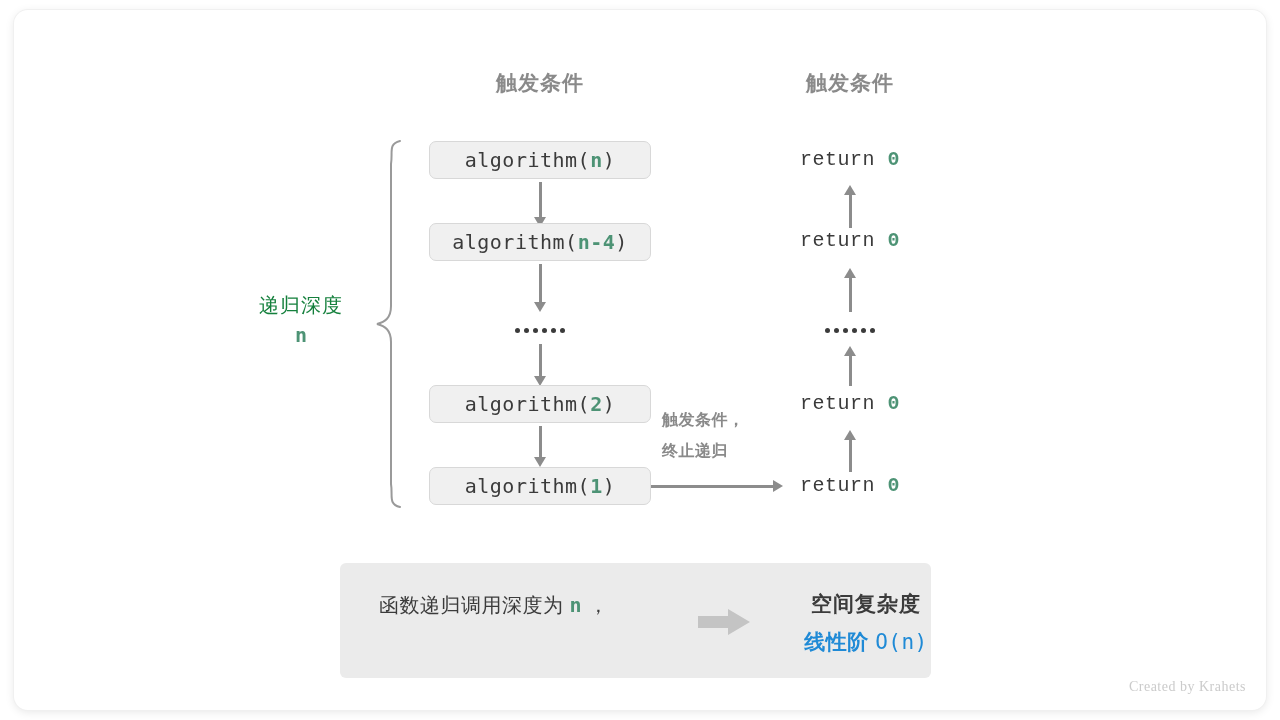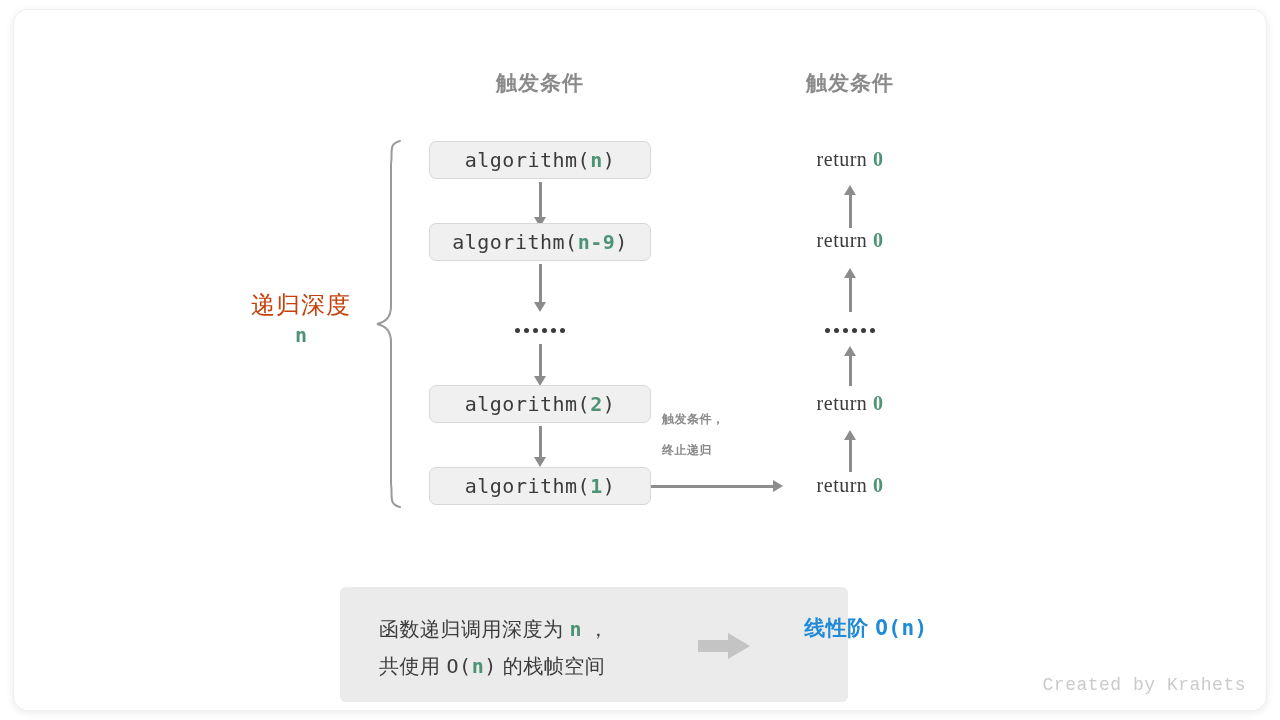--- a/index.html
+++ b/index.html
@@ -124,72 +124,72 @@
     width: 0; height: 0;
     border-top: 6px solid transparent;
     border-bottom: 6px solid transparent;
     border-left: 10px solid #8c8c8c;
   }
 
   
   .ret {
     position: absolute;
     transform: translateX(-50%);
-    font-family: Liberation Serif, serif;
+    font-family: Liberation Mono, monospace;
     font-size: 20px;
     color: #3b3b3b;
     letter-spacing: 0.5px;
     white-space: nowrap;
   }
   .ret .val { color: #4d9375; font-weight: bold; }
 
   
   #brace { position: absolute; left: 360px; top: 128px; }
   #depth-label {
     position: absolute;
     left: 287px;
     top: 280px;
     transform: translateX(-50%);
     text-align: center;
     white-space: nowrap;
   }
   #depth-label .zh {
-    font-size: 24px;
-    color: #c2410c;
+    font-size: 20px;
+    color: #15803d;
     line-height: 30px;
     letter-spacing: 1px;
     text-align: right;
   }
   #depth-label .nvar {
     font-family: "DejaVu Sans Mono", monospace;
     font-size: 20px;
     font-weight: bold;
     color: #4d9375;
     line-height: 30px;
   }
 
   
   #trigger-note {
     position: absolute;
     left: 648px;
     top: 394px;
-    font-size: 12px;
+    font-size: 16px;
     font-weight: bold;
     color: #8a8a8a;
     line-height: 31px;
     letter-spacing: 0.5px;
     white-space: nowrap;
   }
 
   
   #summary {
     position: absolute;
     left: 326px;
-    top: 577px;
-    width: 508px;
+    top: 553px;
+    width: 591px;
     height: 115px;
     background: #ebebeb;
     border-radius: 6px;
   }
   #summary-left {
     position: absolute;
     left: 39px;
     top: 24px;
     font-size: 20px;
     color: #3b3b3b;
@@ -233,31 +233,31 @@
   #summary-right .value {
     font-size: 21px;
     font-weight: bold;
     color: #1f8ad6;
     line-height: 38px;
     letter-spacing: 0.5px;
     white-space: nowrap;
   }
   #summary-right .value .mono {
     font-family: "DejaVu Sans Mono", monospace;
-    font-weight: bold;
+    font-weight: normal;
     text-align: center;
   }
 
   
   #credit {
     position: absolute;
     right: 20px;
     bottom: 15px;
-    font-family: Liberation Mono, monospace;
-    font-size: 18px;
+    font-family: Liberation Serif, serif;
+    font-size: 14px;
     color: #cbcbcb;
     letter-spacing: 0.5px;
   }
 </style>
 </head>
 <body>
 
 <div id="card">
 
   <div class="col-header" id="hdr-down">触发条件</div>
@@ -278,21 +278,21 @@
       <span>)</span>
   </div>
 
   <div class="v-arrow down" style="left:526px; top:172px; height:45px">
     <div class="shaft"></div>
       <div class="head"></div>
   </div>
 
   <div class="call-box" style="top:213px">
     <span>algorithm(</span>
-      <span class="arg">n-9</span>
+      <span class="arg">n-4</span>
       <span>)</span>
   </div>
 
   <div class="v-arrow down" style="left:526px; top:254px; height:48px">
     <div class="shaft"></div>
       <div class="head"></div>
   </div>
 
   <div class="dots" style="left:526px; top:318px">
     <i></i>
@@ -379,30 +379,28 @@
   <div class="ret" style="left:836px; top:464px">
     <span>return</span>&nbsp;<span class="val">0</span>
   </div>
 
   <div id="summary">
 
     <div id="summary-left">
       <div>
         <span>函数递归调用深度为</span>&nbsp;<span class="nvar">n</span>&nbsp;<span>，</span>
       </div>
-      <div>
-        <span>共使用</span>&nbsp;<span class="mono">O(</span><span class="nvar">n</span><span class="mono">)</span>&nbsp;<span>的栈帧空间</span>
-      </div>
     </div>
 
     <svg id="block-arrow" viewBox="0 0 52 26">
       <path d="M0 7 L30 7 L30 0 L52 13 L30 26 L30 19 L0 19 Z" fill="#c4c4c4"></path>
     </svg>
 
     <div id="summary-right">
+      <div class="title">空间复杂度</div>
       <div class="value">
         <span>线性阶</span>&nbsp;<span class="mono">O(n)</span>
       </div>
     </div>
   </div>
 
   <div id="credit">Created by Krahets</div>
 
 </div>
 

